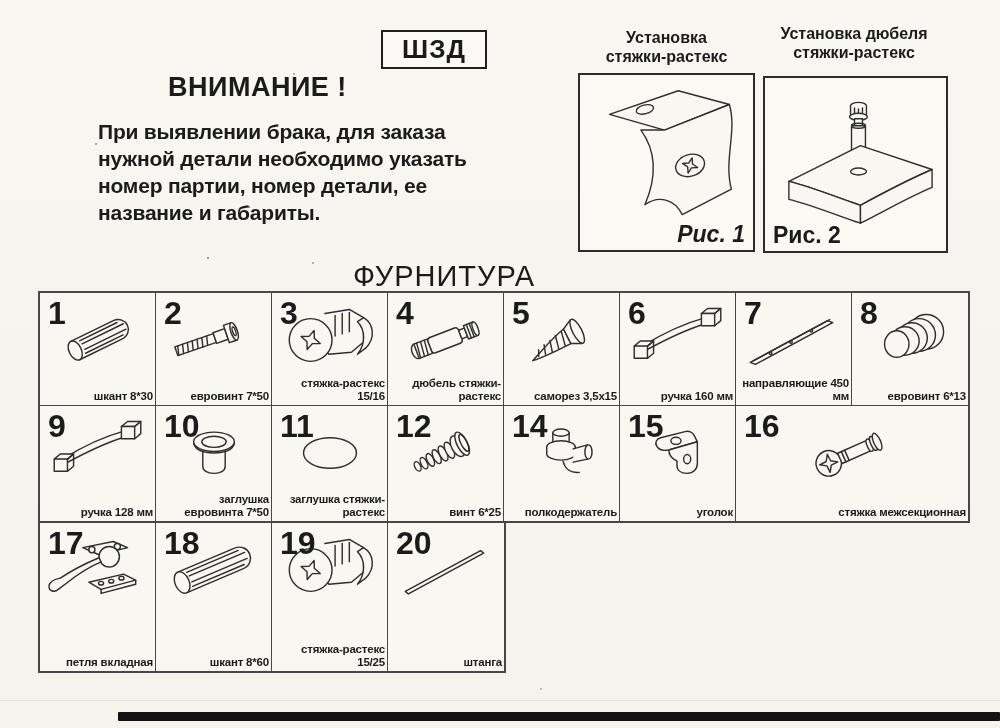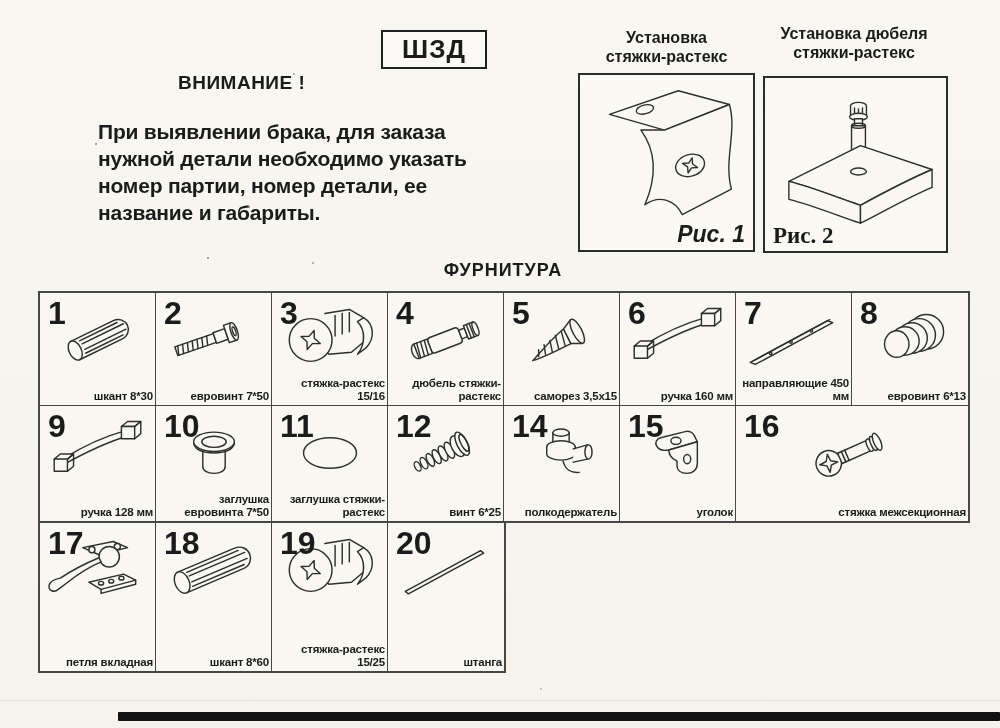--- a/index.html
+++ b/index.html
@@ -11,50 +11,50 @@
     color:#1b1b1b;
   }
   
   #code-box{
     position:absolute;left:381px;top:30px;width:102px;height:35px;
     border:2px solid #1f1f1f;background:#fbfaf6;
     display:flex;align-items:center;justify-content:center;
     font-size:26px;font-weight:bold;letter-spacing:1px;
   }
   #attention-title{
-    position:absolute;left:178px;top:72px;
-    font-size:19px;font-weight:bold;letter-spacing:.5px;
+    position:absolute;left:168px;top:72px;
+    font-size:27px;font-weight:bold;letter-spacing:.5px;
   }
   #attention-text{
     position:absolute;left:98px;top:118px;width:420px;
     font-size:21px;font-weight:bold;line-height:27px;
     white-space:pre-line;letter-spacing:-0.2px;
   }
   
   .fig-title{
     position:absolute;text-align:center;font-weight:bold;font-size:16px;
     line-height:19px;white-space:pre-line;
   }
   #fig1-title{left:578px;top:28px;width:177px;}
   #fig2-title{left:756px;top:24px;width:196px;}
   .fig-box{
     position:absolute;border:2px solid #2c2c2c;background:#faf9f4;
   }
   #fig1-box{left:578px;top:73px;width:173px;height:175px;font-style:italic;}
-  #fig2-box{left:763px;top:76px;width:181px;height:173px;font-family:Liberation Serif, serif;}
+  #fig2-box{left:763px;top:76px;width:181px;height:173px;}
   .fig-art{position:absolute;left:0;top:0;right:0;bottom:0;}
   .fig-caption{
     position:absolute;bottom:2px;font-size:23px;font-weight:bold;
   }
   #fig1-box .fig-caption{right:8px;}
   #fig2-box .fig-caption{left:8px;}
   
   #furniture-title{
-    position:absolute;left:353px;top:260px;width:300px;text-align:center;
-    font-size:18px;font-weight:bold;letter-spacing:1px;
+    position:absolute;left:353px;top:260px;width:300px;
+    font-size:29px;font-weight:normal;letter-spacing:1px;
   }
   #hw-main{
     position:absolute;left:38px;top:291px;width:932px;
     border:2px solid #474747;box-sizing:border-box;background:#f8f7f1;
   }
   #hw-row-3-wrap{
     position:absolute;left:38px;top:523px;width:468px;
     border:2px solid #474747;border-top:none;box-sizing:border-box;background:#f8f7f1;
   }
   .hw-row{display:flex;}

